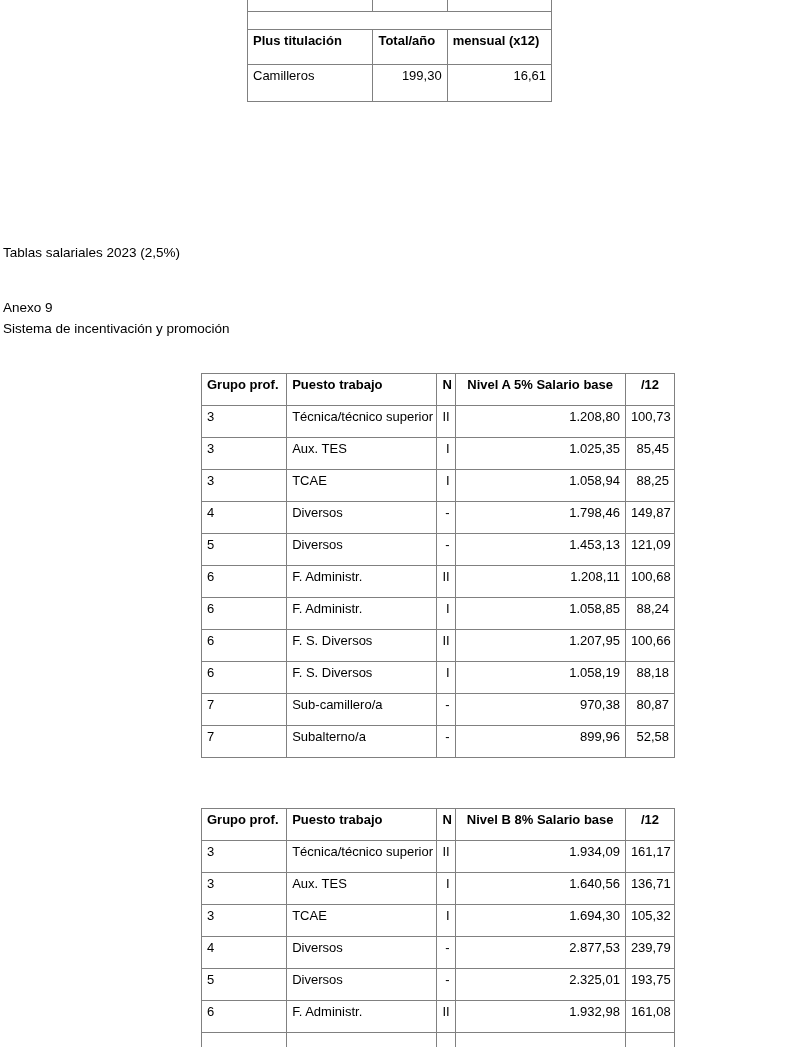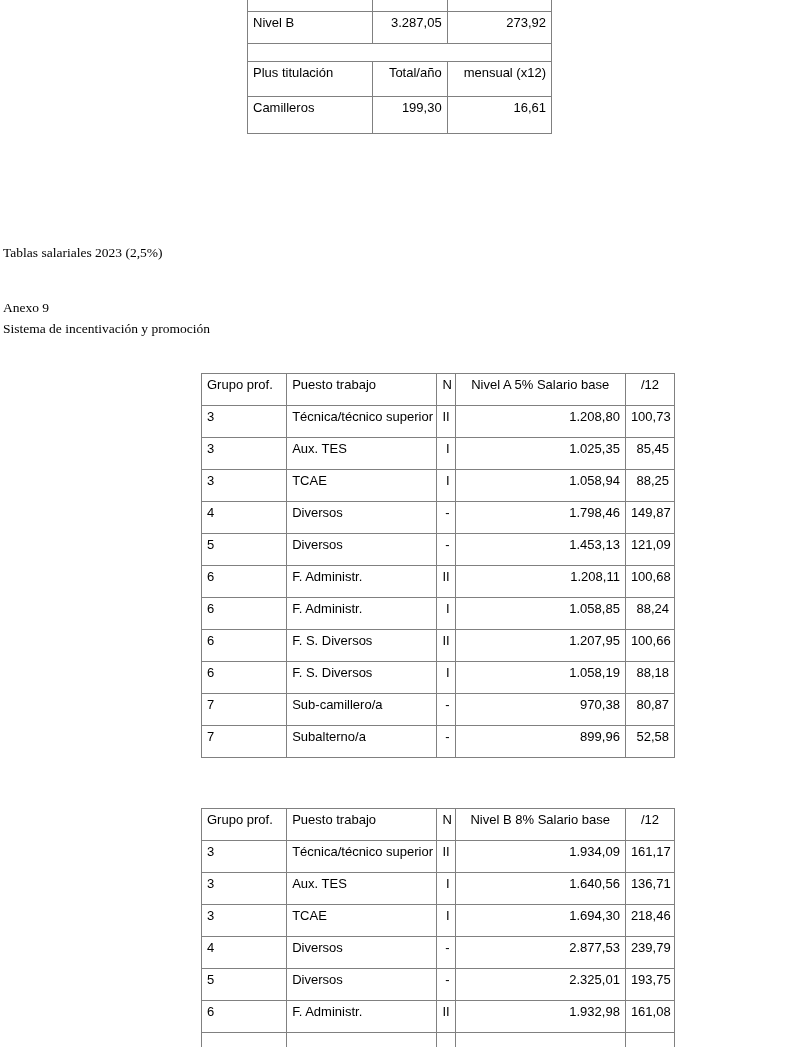--- a/index.html
+++ b/index.html
@@ -11,21 +11,20 @@
     font-family: "Liberation Sans", sans-serif;
     color: #000000;
   }
   .textline {
     position: absolute;
     left: 3px;
     font-size: 13.5px;
     line-height: 16px;
     color: #000000;
     white-space: nowrap;
-    font-family: Liberation Serif, serif;
   }
   #line-tablas  { top: 245px; }
   #line-anexo   { top: 300px; }
   #line-sistema { top: 321px; }
 
   table.tbl {
     position: absolute;
     border-collapse: collapse;
     table-layout: fixed;
     background: #ffffff;
@@ -35,30 +34,30 @@
   }
   .tbl td, .tbl th {
     border: 1px solid #808080;
     padding: 3px 5px;
     vertical-align: top;
     overflow: hidden;
     white-space: nowrap;
     text-align: left;
     font-size: 13px;
   }
-  .tbl th { font-weight: normal; }
+  .tbl th { font-weight: bold; }
   .tbl tr { height: 32px; }
 
   
   .tbl-top { left: 247px; top: -21px; width: 305px; }
   .tbl-top tr.spacer-row { height: 18px; }
   .tbl-top tr.head-row { height: 35px; }
   .tbl-top tbody.plus-body tr { height: 37px; }
   .tbl-top td.c1, .tbl-top td.c2 { text-align: right; }
-  .tbl-top th.h1, .tbl-top th.h2 { text-align: right; }
+  .tbl-top th.h1, .tbl-top th.h2 { text-align: left; }
 
   
   .tbl-main { width: 474px; left: 165px; margin-left: 36px; }
   .tbl-a { top: 373px; }
   .tbl-b { top: 808px; }
   .tbl-main td.c2 { text-align: right; }
   .tbl-main td.c3, .tbl-main td.c4 { text-align: right; }
   .tbl-main th.h2, .tbl-main th.h3, .tbl-main th.h4 { text-align: center; }
 </style>
 </head>
@@ -71,25 +70,20 @@
       <col style="width:104px">
   </colgroup>
   <tbody>
     <tr class="cut-row">
       <td></td>
       <td></td>
       <td></td>
     </tr>
   </tbody>
   <tbody>
-      <tr>
-        <td class="c0">Nivel B</td>
-        <td class="c1">3.287,05</td>
-        <td class="c2">273,92</td>
-      </tr>
     </tbody>
   <tbody>
     <tr class="spacer-row">
       <td colspan="3"></td>
     </tr>
     <tr class="head-row">
       <th class="h0">Plus titulación</th>
       <th class="h1">Total/año</th>
       <th class="h2">mensual (x12)</th>
     </tr>
@@ -235,21 +229,21 @@
         <td class="c1">Aux. TES</td>
         <td class="c2">I</td>
         <td class="c3">1.640,56</td>
         <td class="c4">136,71</td>
       </tr>
       <tr>
         <td class="c0">3</td>
         <td class="c1">TCAE</td>
         <td class="c2">I</td>
         <td class="c3">1.694,30</td>
-        <td class="c4">218,46</td>
+        <td class="c4">105,32</td>
       </tr>
       <tr>
         <td class="c0">4</td>
         <td class="c1">Diversos</td>
         <td class="c2">-</td>
         <td class="c3">2.877,53</td>
         <td class="c4">239,79</td>
       </tr>
       <tr>
         <td class="c0">5</td>

